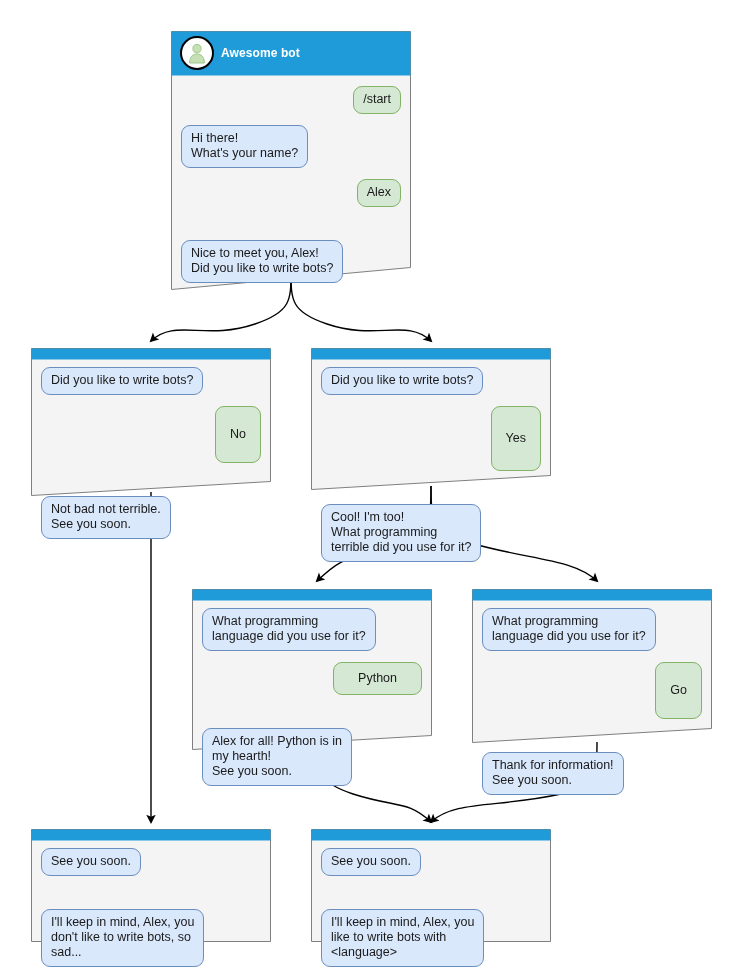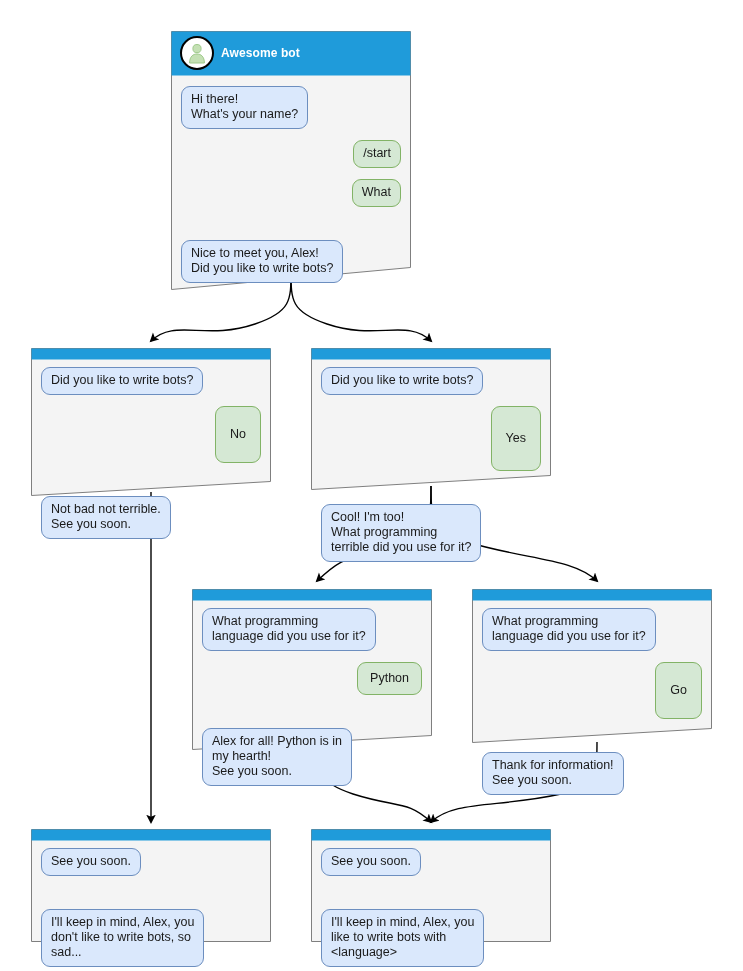--- a/index.html
+++ b/index.html
@@ -137,29 +137,29 @@
       <div class="hdr root">
         <span class="avatar">
           <svg width="22" height="22" viewBox="0 0 22 22">
             <circle cx="11" cy="6.6" r="4.1" fill="#c4e0b4" stroke="#9ec98a" stroke-width="1"></circle>
             <path d="M3.6,21 C3.6,14.6 7,12 11,12 C15,12 18.4,14.6 18.4,21 Z" fill="#c4e0b4" stroke="#9ec98a" stroke-width="1"></path>
           </svg>
         </span>
         <span class="hdr-title">Awesome bot</span>
       </div>
       <div class="body">
+        <div class="msgrow user">
+          <div class="bubble user">/start</div>
+        </div>
         <div class="msgrow bot">
           <div class="bubble bot">Hi there!
 What's your name?</div>
         </div>
         <div class="msgrow user">
-          <div class="bubble user">/start</div>
-        </div>
-        <div class="msgrow user">
-          <div class="bubble user">What</div>
+          <div class="bubble user">Alex</div>
         </div>
         <div class="msgrow bot">
           <div class="bubble bot">Nice to meet you, Alex!
 Did you like to write bots?</div>
         </div>
       </div>
     </div>
   </div>
 
   <div class="node" style="left:31px; top:348px; width:240px; height:148px;">
@@ -219,21 +219,21 @@
     <div class="node-inner">
       <div class="hdr" style="height:12px;">
         <span class="hdr-title"></span>
       </div>
       <div class="body" style="padding-top:7px;">
         <div class="msgrow bot">
           <div class="bubble bot">What programming
 language did you use for it?</div>
         </div>
         <div class="msgrow user">
-          <div class="bubble user" style="padding:8px 12px;">Python</div>
+          <div class="bubble user" style="padding:8px 24px;">Python</div>
         </div>
         <div class="msgrow bot">
           <div class="bubble bot">Alex for all! Python is in
 my hearth!
 See you soon.</div>
         </div>
       </div>
     </div>
   </div>
 

